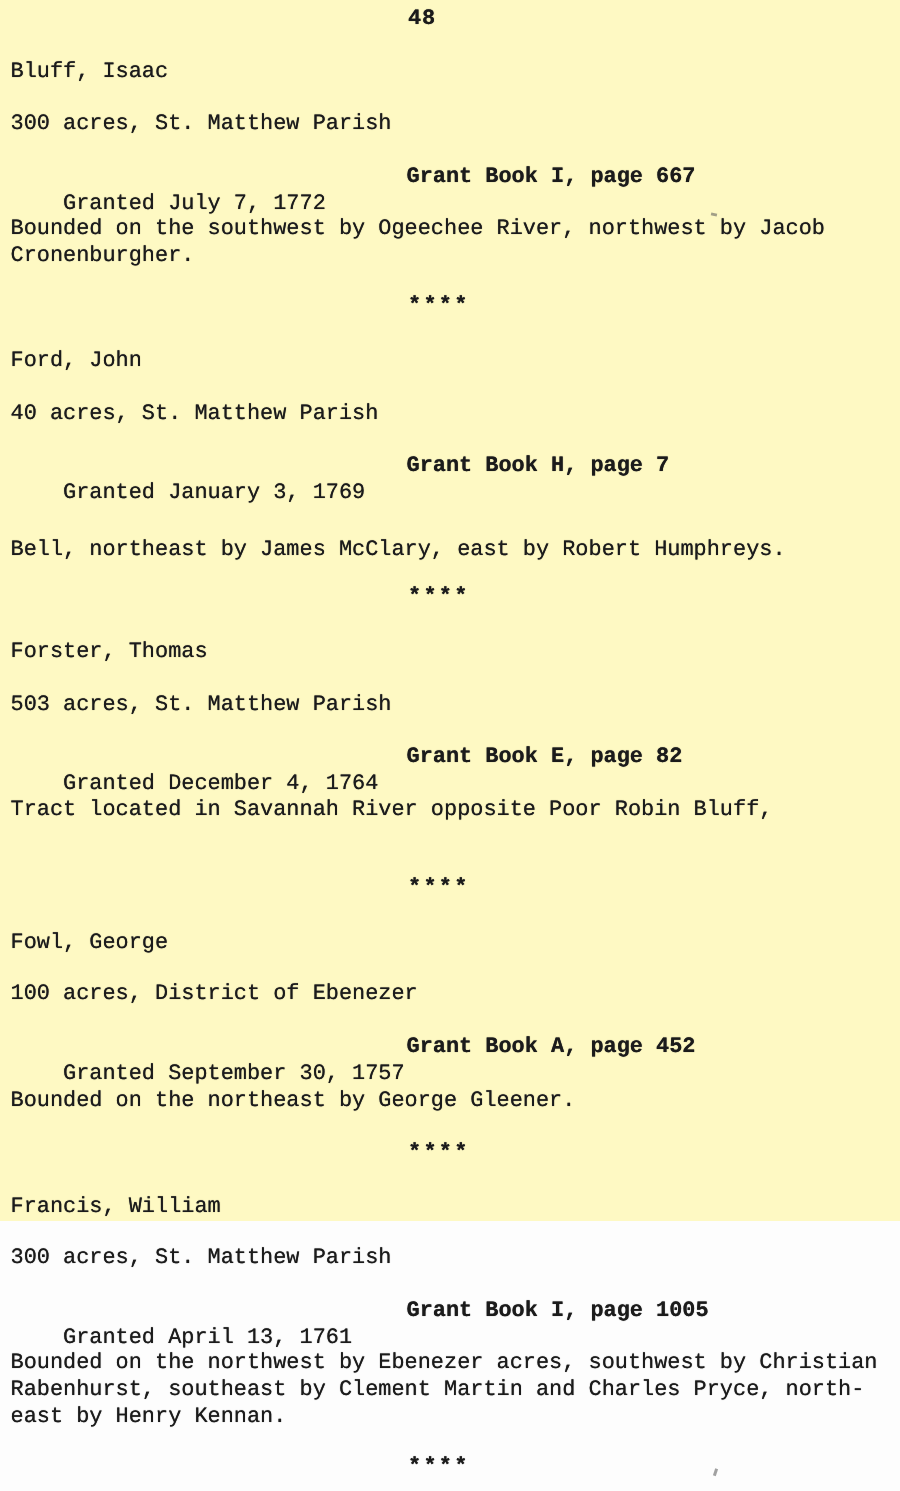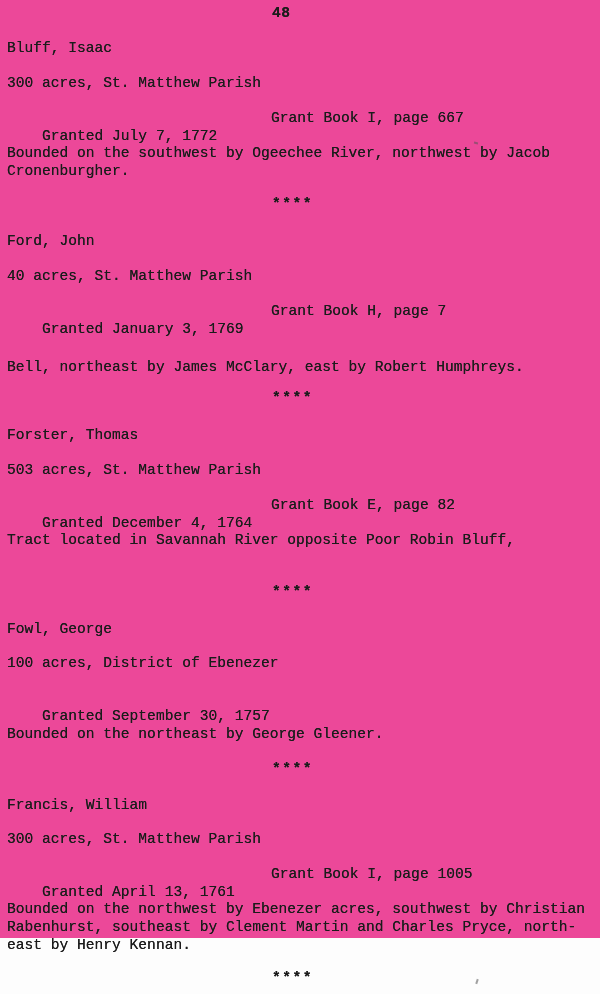--- a/index.html
+++ b/index.html
@@ -8,22 +8,22 @@
   }
   body {
     width: 600px;
     height: 994px;
     background: #fdfdfd;
     overflow: hidden;
   }
   .page {
     position: relative;
     width: 600px;
-    height: 938px;
-    background: #ec4899;
+    height: 814px;
+    background: #fef9c3;
     font-family: "Liberation Mono", "DejaVu Sans Mono", monospace;
     font-size: 14.6px;
     line-height: 18px;
     color: #1b1b1b;
     text-shadow: 0 0 0.5px #2a2a2a;
   }
   .line {
     position: absolute;
     left: 7px;
     white-space: pre;
@@ -34,20 +34,21 @@
     letter-spacing: 0.5px;
   }
   .granted-row {
     width: 586px;
   }
   .grant-book {
     position: absolute;
     left: 264px;
     top: 0;
     white-space: pre;
+    font-weight: bold;
   }
   .separator {
     left: 272px;
     font-weight: 700;
     letter-spacing: 1.5px;
   }
   .speck {
     position: absolute;
     background: #555;
     opacity: 0.55;
@@ -87,20 +88,21 @@
     <span>Granted December 4, 1764</span>
     <span class="grant-book">Grant Book E, page 82</span>
   </div>
   <div class="line" style="top:531px">Tract located in Savannah River opposite Poor Robin Bluff,</div>
   <div class="line separator" style="top:583px">****</div>
 
   <div class="line" style="top:620px">Fowl, George</div>
   <div class="line" style="top:654px">100 acres, District of Ebenezer</div>
   <div class="line granted-row" style="top:689px">
     <span>Granted September 30, 1757</span>
+    <span class="grant-book">Grant Book A, page 452</span>
   </div>
   <div class="line" style="top:725px">Bounded on the northeast by George Gleener.</div>
   <div class="line separator" style="top:760px">****</div>
 
   <div class="line" style="top:796px">Francis, William</div>
   <div class="line" style="top:830px">300 acres, St. Matthew Parish</div>
   <div class="line granted-row" style="top:865px">
     <span>Granted April 13, 1761</span>
     <span class="grant-book">Grant Book I, page 1005</span>
   </div>

